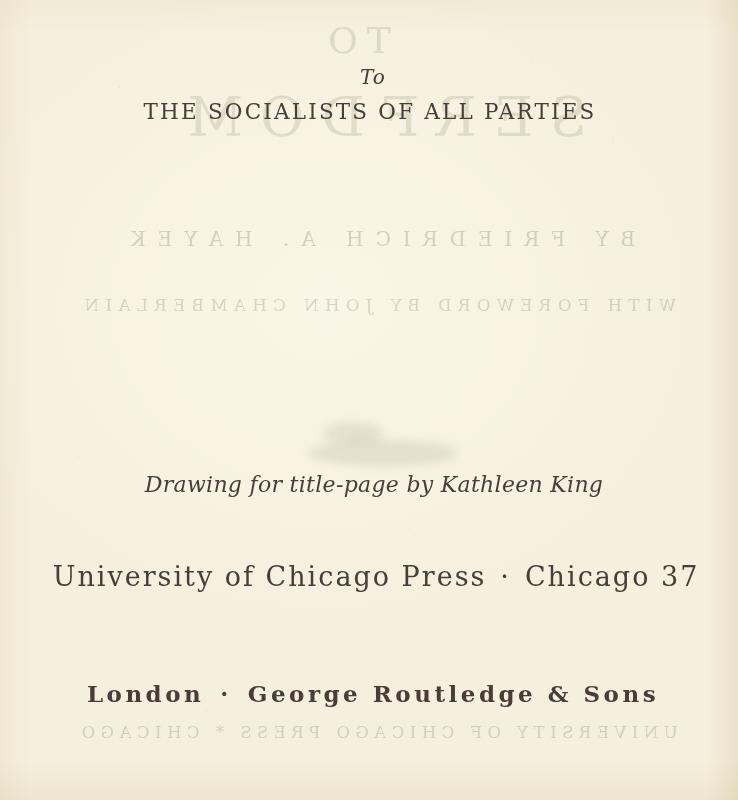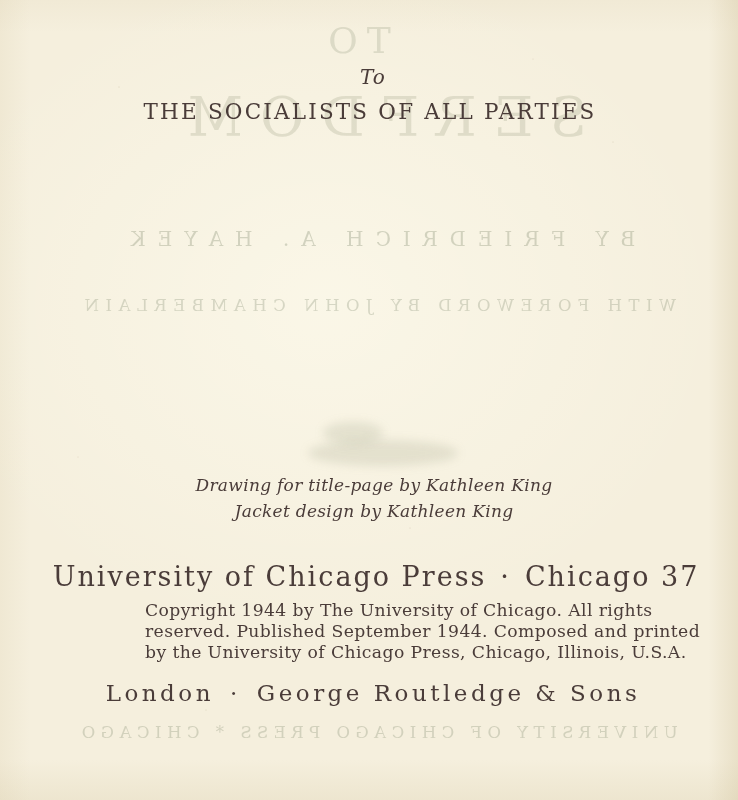--- a/index.html
+++ b/index.html
@@ -82,21 +82,21 @@
     transform: translateX(-50%);
     font-size: 21.5px;
     letter-spacing: 2.2px;
   }
   .credits {
     left: 374px; top: 472px;
     transform: translateX(-50%);
     position: absolute;
     text-align: center;
     font-style: italic;
-    font-size: 17px;
+    font-size: 22px;
     line-height: 26px;
     letter-spacing: 0.3px;
     white-space: nowrap;
   }
   .imprint-line {
     left: 376px; top: 561px;
     transform: translateX(-50%);
     font-size: 27px;
     letter-spacing: 2px;
   }
@@ -112,20 +112,21 @@
   .copyright-block .cline {
     text-align: justify;
     text-align-last: justify;
     white-space: nowrap;
   }
   .london-line {
     left: 373px; top: 680px;
     transform: translateX(-50%);
     font-size: 23px;
     letter-spacing: 3.5px;
+    font-weight: bold;
   }
   .london-line .sep { margin: 0 16px; }
 </style>
 </head>
 <body>
 
 <div class="page">
 
   <div class="speck"></div>
 
@@ -137,30 +138,24 @@
     <div class="blob1"></div>
     <div class="blob2"></div>
   </div>
   <div class="ghost ghost-imprint">UNIVERSITY OF CHICAGO PRESS * CHICAGO</div>
 
   <div class="abs salutation">To</div>
   <div class="abs dedicatee">THE SOCIALISTS OF ALL PARTIES</div>
 
   <div class="credits">
     <div>Drawing for title-page by Kathleen King</div>
-    <div>Jacket design by Kathleen King</div>
   </div>
 
   <div class="abs imprint-line">
     <span>University of Chicago Press</span><span class="sep">·</span><span>Chicago 37</span>
   </div>
 
-  <div class="copyright-block">
-    <div class="cline">Copyright 1944 by The University of Chicago. All rights</div>
-    <div class="cline">reserved. Published September 1944. Composed and printed</div>
-    <div class="cline">by the University of Chicago Press, Chicago, Illinois, U.S.A.</div>
-  </div>
 
   <div class="abs london-line">
     <span>London</span><span class="sep">·</span><span>George Routledge &amp; Sons</span>
   </div>
 
 </div>
 
 </body></html>

